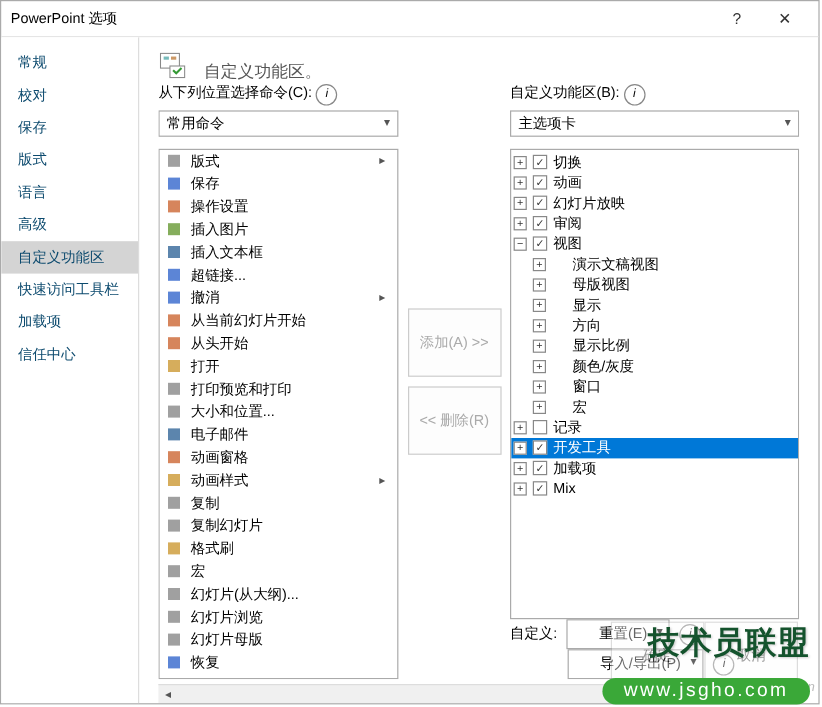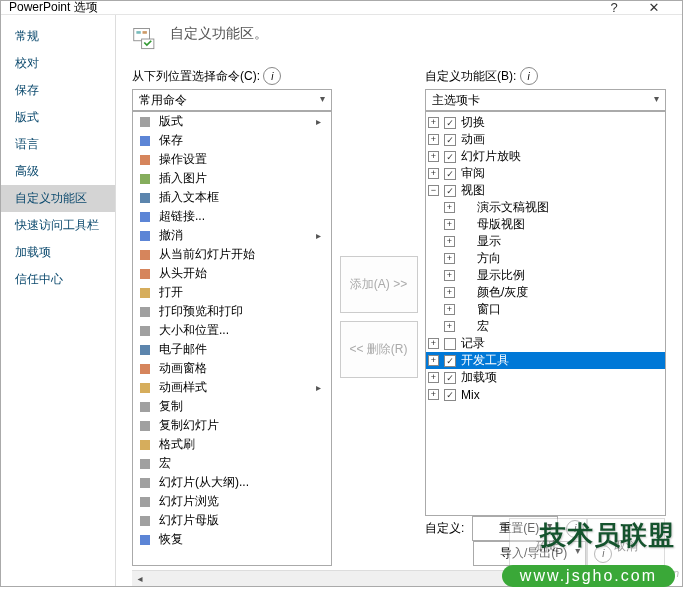--- a/index.html
+++ b/index.html
@@ -1,34 +1,34 @@
 <!DOCTYPE html>
 <html><head>
 <meta charset="utf-8">
 <style>
 * { box-sizing: border-box; margin: 0; padding: 0; font-family: "Microsoft YaHei", "Segoe UI", sans-serif; }
 body { background: #fff; width: 685px; height: 589px; overflow: hidden; position: relative; }
 .dialog { border: 1px solid #aaa; width: 683px; height: 587px; display: flex; flex-direction: column; }
-.titlebar { height: 14px; display: flex; align-items: center; padding: 0 8px; border-bottom: 1px solid #e5e5e5; }
+.titlebar { height: 30px; display: flex; align-items: center; padding: 0 8px; border-bottom: 1px solid #e5e5e5; }
 .titlebar .title { font-size: 12px; flex: 1; }
 .titlebar .btn { width: 40px; height: 28px; display: flex; align-items: center; justify-content: center; font-size: 13px; color: #333; }
 .body { flex: 1; display: flex; overflow: hidden; }
 .sidebar { width: 115px; border-right: 1px solid #ddd; background: #fff; padding-top: 8px; }
 .sidebar-item { padding: 5px 14px; font-size: 12px; color: #0c4a6e; cursor: default; }
 .sidebar-item.selected { background: #d4d4d4; }
 .main { flex: 1; padding: 10px 16px 0 16px; display: flex; flex-direction: column; overflow: hidden; }
-.header { display: flex; align-items: flex-start; gap: 10px; margin-bottom: 14px; }
+.header { display: flex; align-items: flex-end; gap: 10px; margin-bottom: 0; }
 .header-icon { width: 28px; height: 28px; }
 .header-title { font-size: 14px; color: #555; }
 .cols { flex: 1; display: flex; gap: 4px; overflow: hidden; }
 .col-left { width: 200px; display: flex; flex-direction: column; }
 .col-mid { width: 85px; display: flex; flex-direction: column; align-items: center; justify-content: center; gap: 8px; }
 .col-right { flex: 1; display: flex; flex-direction: column; }
 .label { font-size: 12px; margin-bottom: 4px; }
-.select { border: 1px solid #aaa; height: 22px; font-size: 12px; padding: 2px 18px 2px 6px; background: #fff; position: relative; }
+.select { border: 1px solid #aaa; height: 22px; font-size: 12px; padding: 2px 18px 2px 6px; background: #fff; position: relative; margin-bottom: 10px; }
 .select::after { content: "▾"; position: absolute; right: 6px; top: 3px; font-size: 10px; color: #555; }
 .listbox { border: 1px solid #aaa; flex: 1; overflow-y: scroll; overflow-x: hidden; font-size: 12px; background: #fff; }
 .cmd-item { display: flex; align-items: center; gap: 6px; padding: 1px 4px; white-space: nowrap; }
 .cmd-item .ico { width: 16px; height: 16px; flex-shrink: 0; display: inline-flex; align-items: center; justify-content: center; font-size: 11px; }
 .cmd-item .arrow { margin-left: auto; color: #555; font-size: 10px; padding-right: 6px; }
 .tree { border: 1px solid #aaa; flex: 1; overflow-y: scroll; font-size: 12px; background: #fff; padding: 2px 0; }
 .tree-row { display: flex; align-items: center; gap: 2px; padding: 0 2px; height: 17px; white-space: nowrap; }
 .tree-row.selected { background: #0078d7; color: #fff; }
 .tree-row .exp { width: 11px; height: 11px; border: 1px solid #888; display: inline-flex; align-items: center; justify-content: center; font-size: 9px; line-height: 1; flex-shrink: 0; background: #fff; color: #333; }
 .tree-row .chk { width: 12px; height: 12px; border: 1px solid #888; margin: 0 3px; flex-shrink: 0; display: inline-flex; align-items: center; justify-content: center; font-size: 9px; background: #fff; color: #333; }

